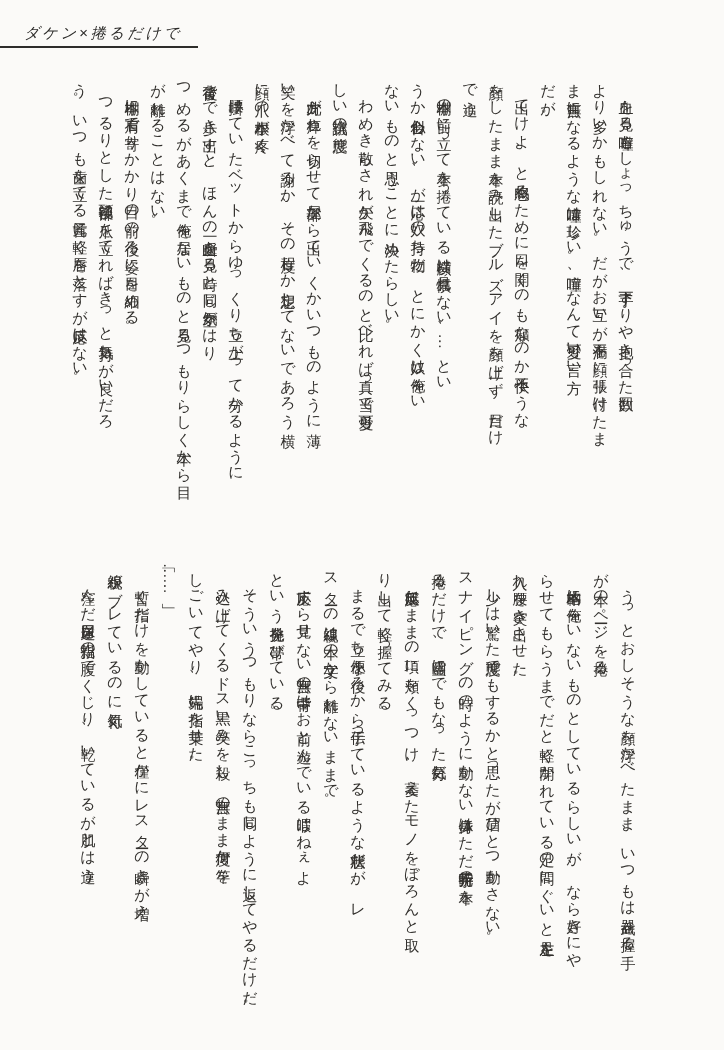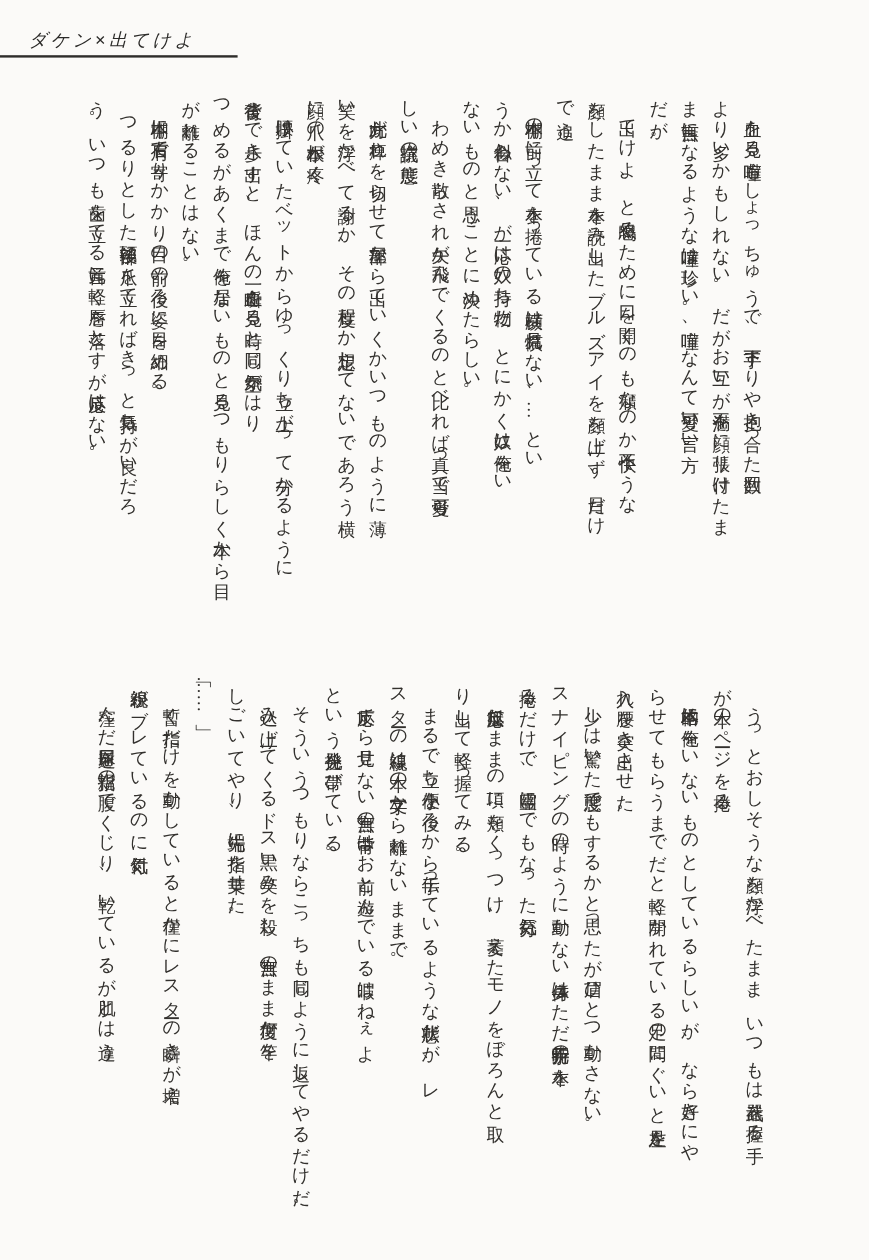--- a/index.html
+++ b/index.html
@@ -67,21 +67,21 @@
     top: 563px;
     right: 83px;
     height: 460px;
     line-height: 27px;
   }
 </style>
 </head>
 <body>
 
 <div class="page-header">
-  <span class="header-title">ダケン×出てけよ</span>
+  <span class="header-title">ダケン×捲るだけで</span>
   <div class="header-rule"></div>
 </div>
 
 <section class="vtext top-block">
     <p>　血を見る喧嘩もしょっちゅうで、下手すりや抱き合った回数</p>
     <p>より多いかもしれない。だがお互いが不満を顔に張り付けたま</p>
     <p>ま無言になるような喧嘩は珍しい。喧嘩、なんて可愛い言い方</p>
     <p>だが。</p>
     <p>　出てけよ、と怒鳴るために口を開くのも癪なのか不快そうな</p>
     <p>顔をしたまま本を読み出したブルズアイを顔を上げず、目だけ</p>

